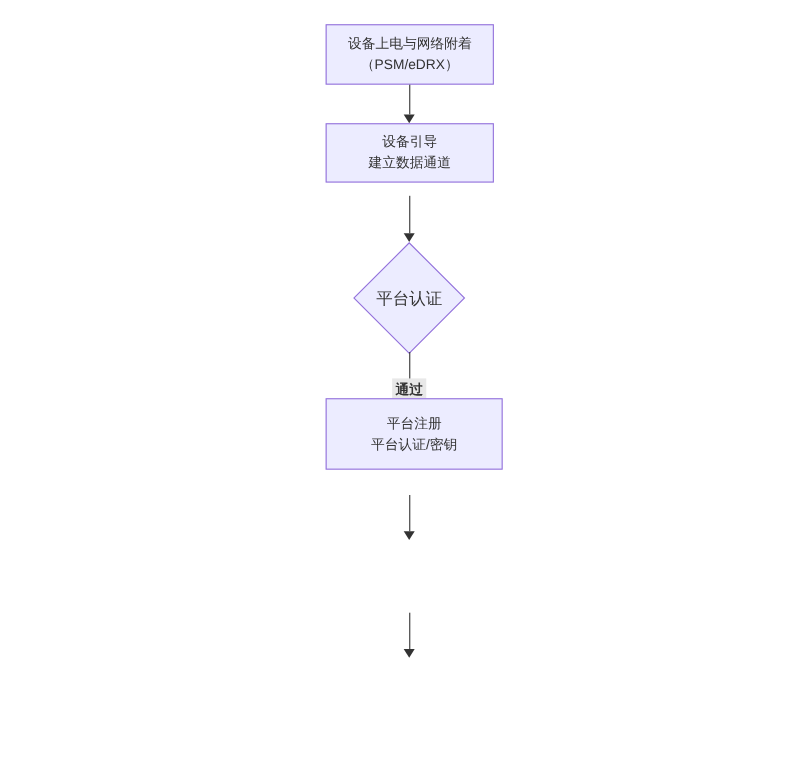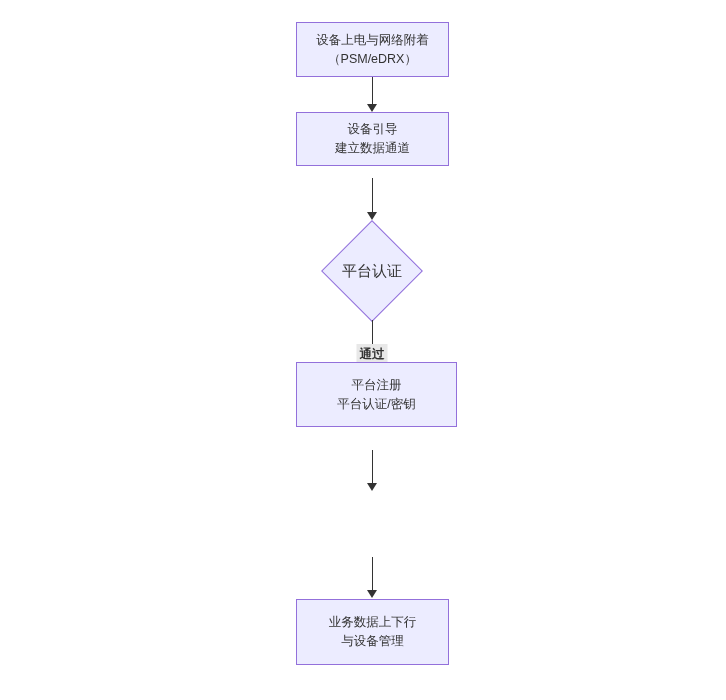--- a/index.html
+++ b/index.html
@@ -117,18 +117,14 @@
     <span class="line">平台认证/密钥</span>
   </div>
 
   <div class="vline" style="left:372px;top:450px;height:33px"></div>
   <div class="arrowhead" style="left:367px;top:483px"></div>
 
 
   <div class="vline" style="left:372px;top:557px;height:33px"></div>
   <div class="arrowhead" style="left:367px;top:590px"></div>
 
-  <div class="node" style="left:296px;top:599px;width:153px;height:66px">
-    <span class="line">业务数据上下行</span>
-    <span class="line">与设备管理</span>
-  </div>
 
 </div>
 
 </body></html>

